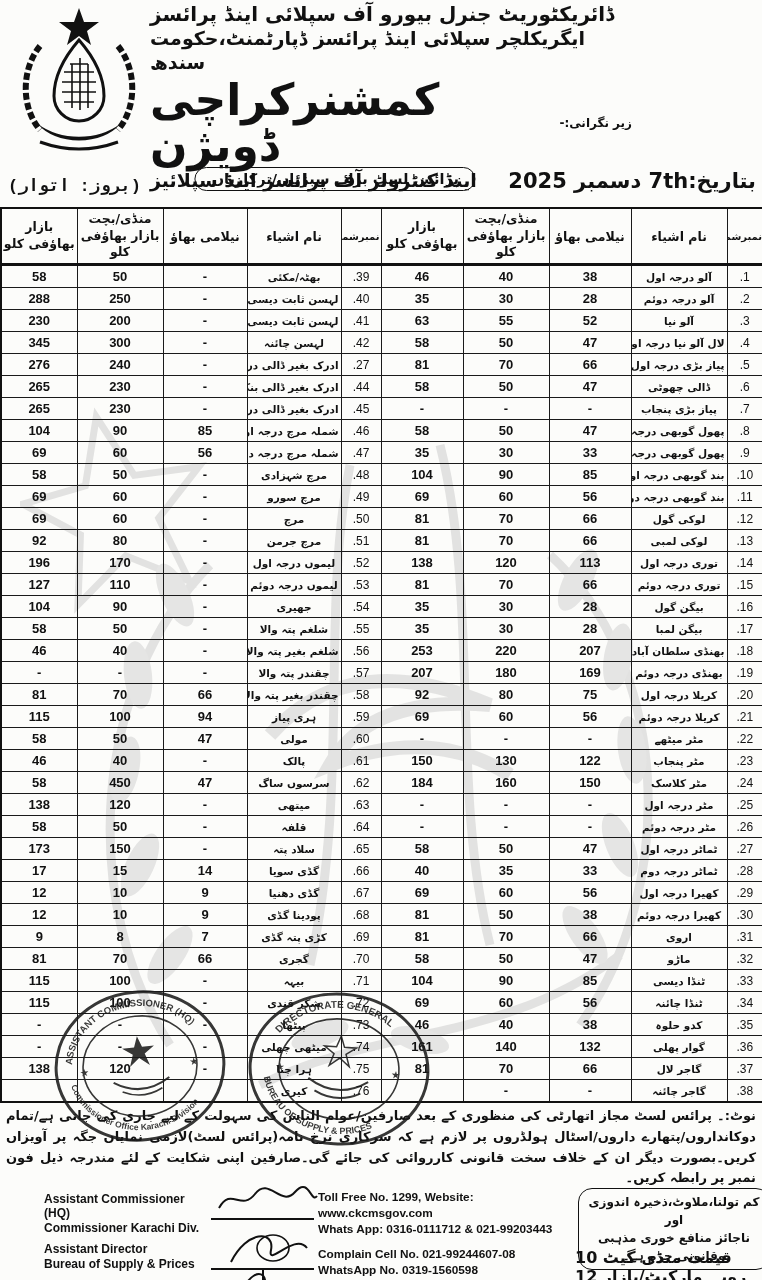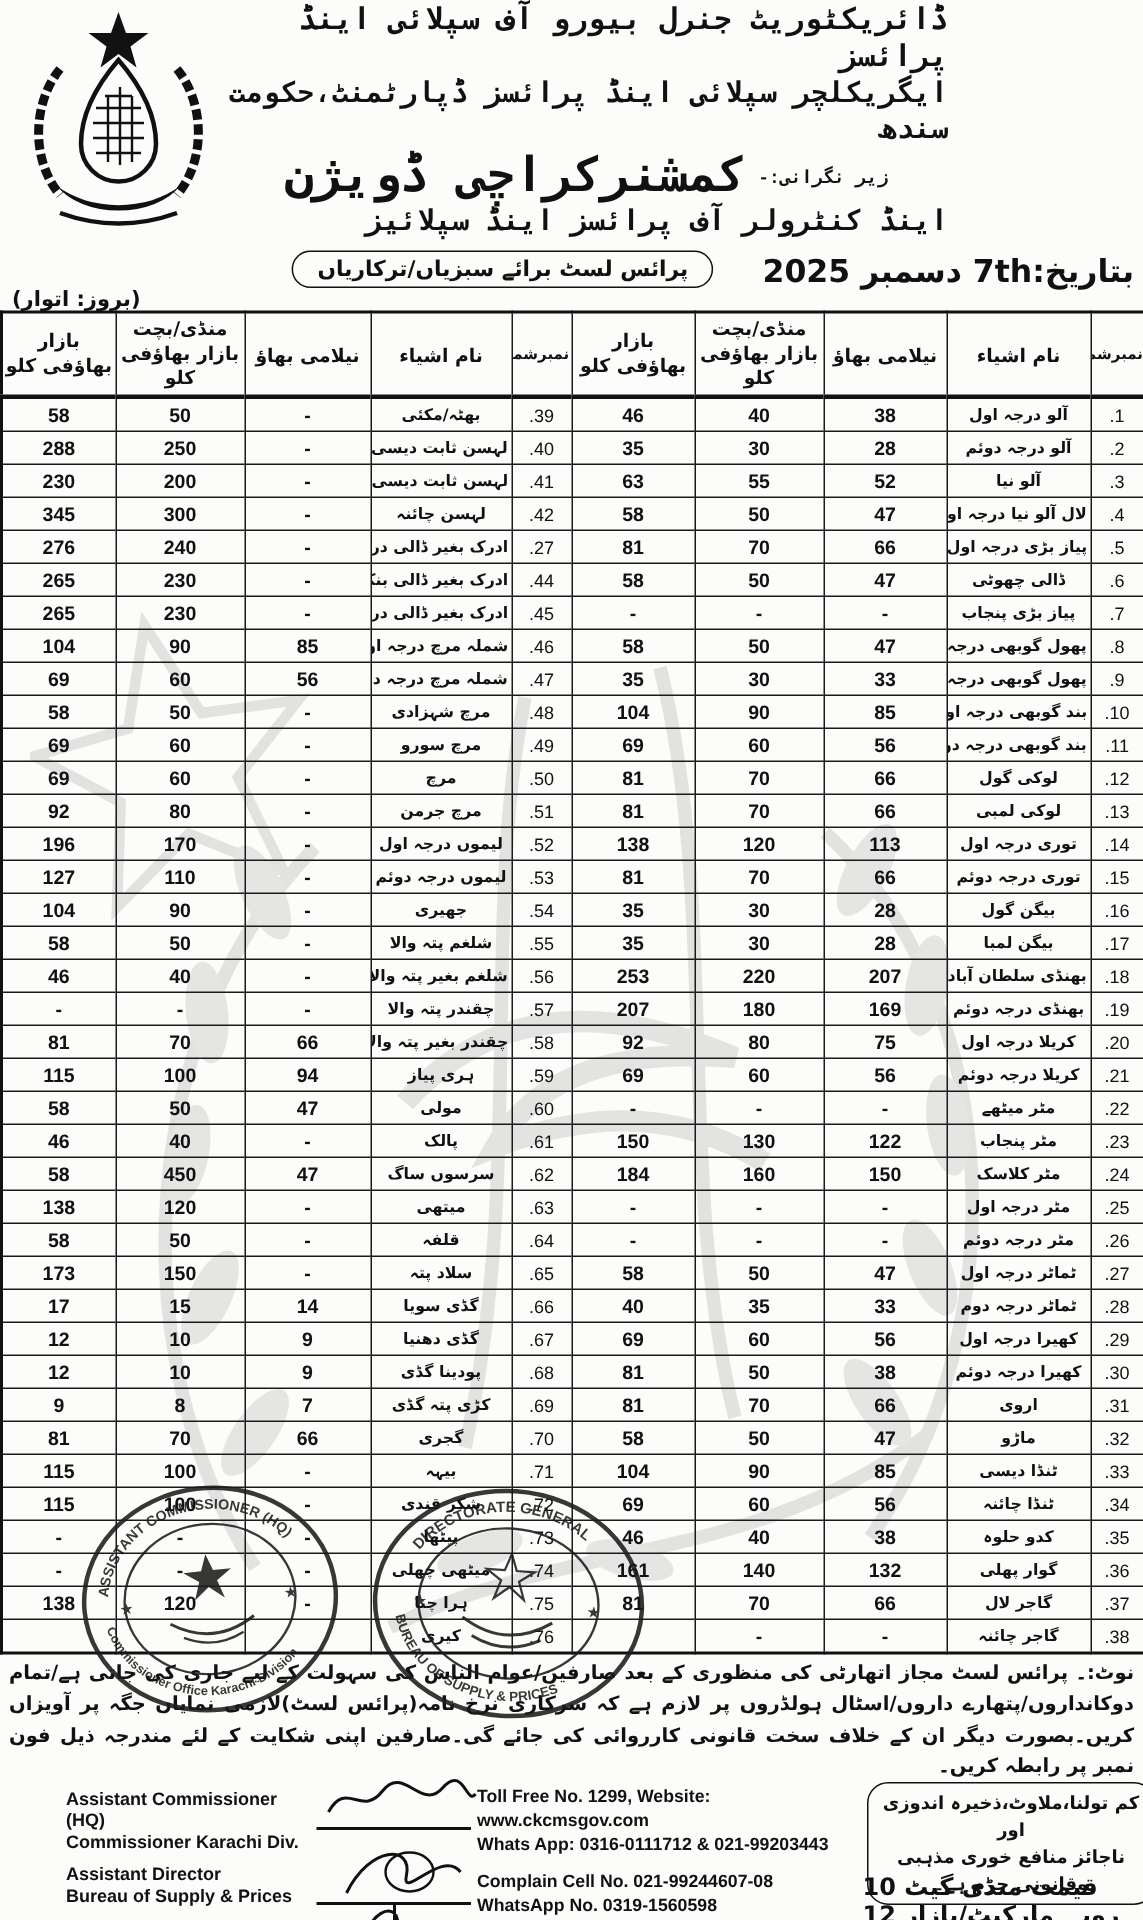--- a/index.html
+++ b/index.html
@@ -4,30 +4,30 @@
 <style>
   html,body{margin:0;padding:0;}
   body{
     width:762px;height:1280px;position:relative;overflow:hidden;
     background:#fcfcfa;color:#111;
     font-family:"DejaVu Sans",sans-serif;
   }
   
   .header{position:relative;height:163px;}
   .logo{position:absolute;left:10px;top:6px;width:138px;height:150px;}
-  .header-center{position:absolute;left:150px;right:130px;top:2px;text-align:right;direction:rtl;font-family:Liberation Mono, monospace;}
+  .header-center{position:absolute;left:150px;right:130px;top:2px;text-align:left;direction:rtl;}
   .org1{font-size:20px;font-weight:bold;line-height:1.25;}
   .org2{font-size:19px;font-weight:bold;line-height:1.25;}
   .title-row{display:flex;justify-content:center;align-items:center;gap:8px;direction:rtl;margin-top:2px;}
   .supervision{font-size:12px;font-weight:bold;white-space:nowrap;}
-  .title-main{font-size:32px;font-weight:bold;line-height:1.05;letter-spacing:-1px;}
+  .title-main{font-size:44px;font-weight:bold;line-height:1.05;letter-spacing:-1px;}
   .title-sub{font-size:19px;font-weight:bold;margin-top:0px;}
   
   .date-row{position:relative;height:44px;}
-  .day-label{position:absolute;left:8px;top:29px;font-size:14px;font-weight:bold;direction:rtl;}
+  .day-label{position:absolute;left:8px;top:12px;font-size:17px;font-weight:bold;direction:rtl;font-family:Liberation Mono, monospace;}
   .list-title-box{position:absolute;left:44%;transform:translateX(-50%);top:4px;
     border:1.6px solid #111;border-radius:16px;padding:3px 16px;font-size:14.5px;font-weight:bold;direction:rtl;white-space:nowrap;}
   .date-label{position:absolute;right:6px;top:6px;font-size:21px;font-weight:bold;direction:rtl;margin-left:36px;}
   
   .table-wrap{position:relative;z-index:1;}
   table{border-collapse:collapse;table-layout:fixed;width:762px;direction:rtl;position:relative;z-index:2;}
   th,td{border:1px solid #1a1a1a;overflow:hidden;background:transparent;}
   table{border:2.5px solid #111;}
   thead th{height:54px;font-size:12.5px;font-weight:bold;padding:0 1px;border-bottom:3px solid #111;direction:rtl;}
   thead th .h2l{display:block;line-height:1.35;}

